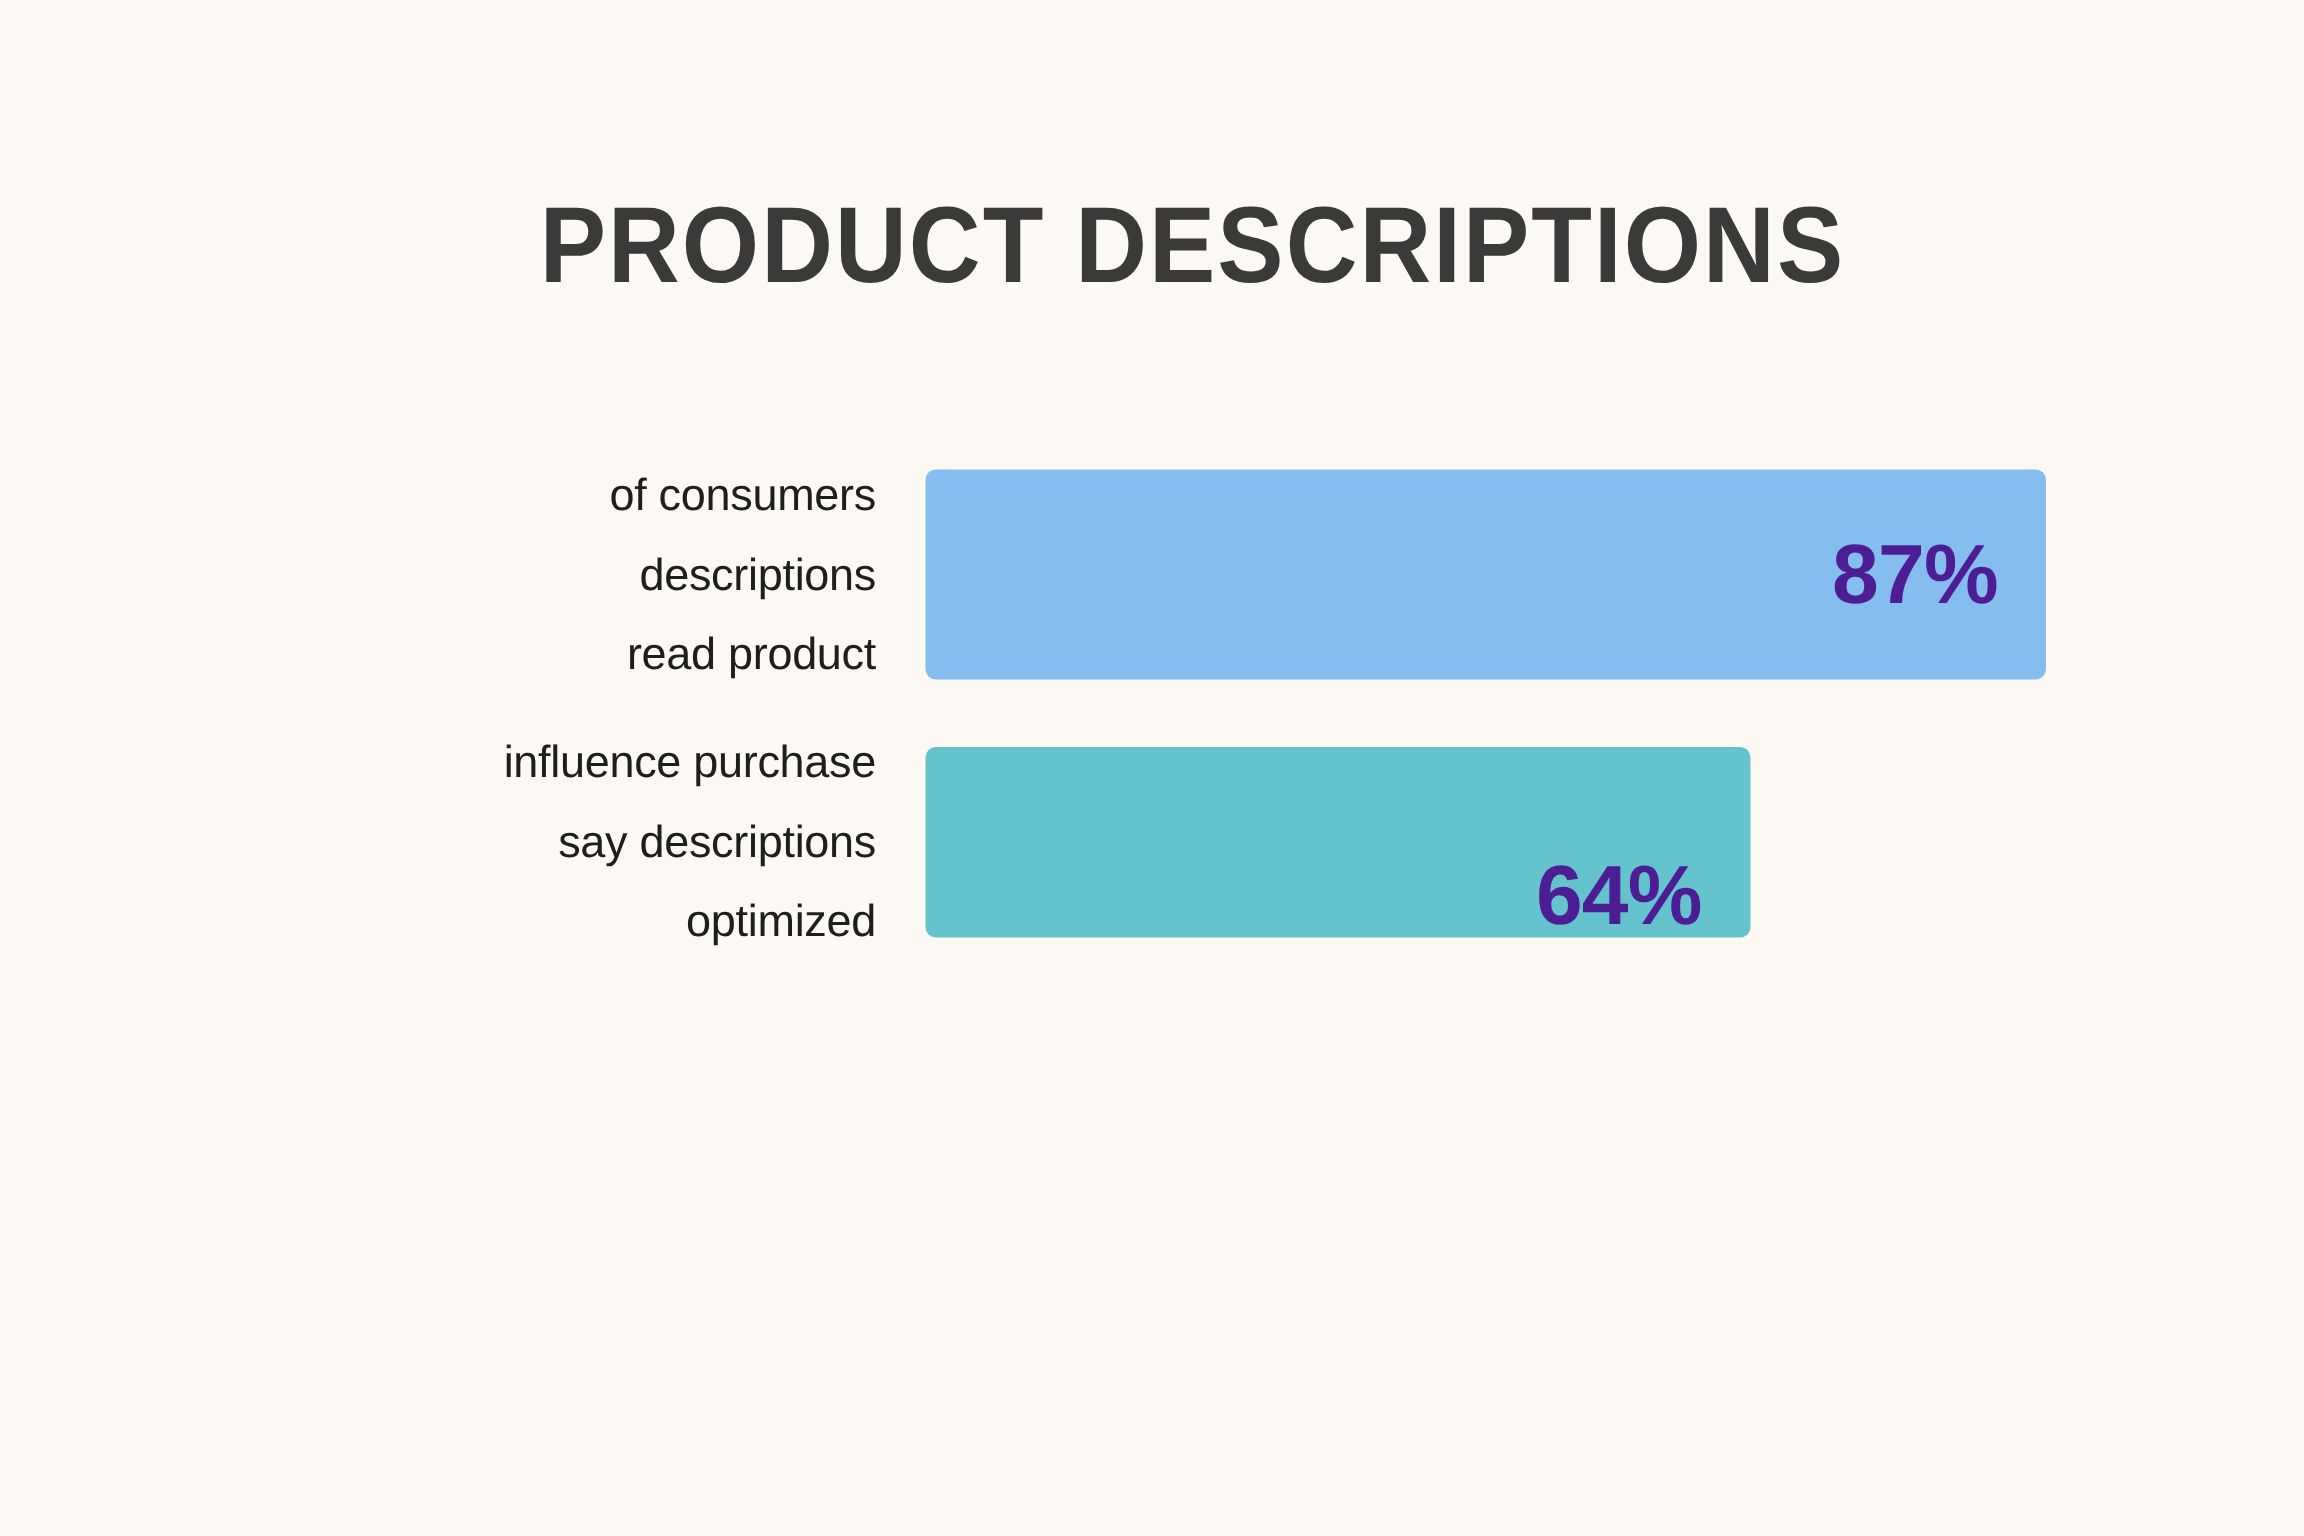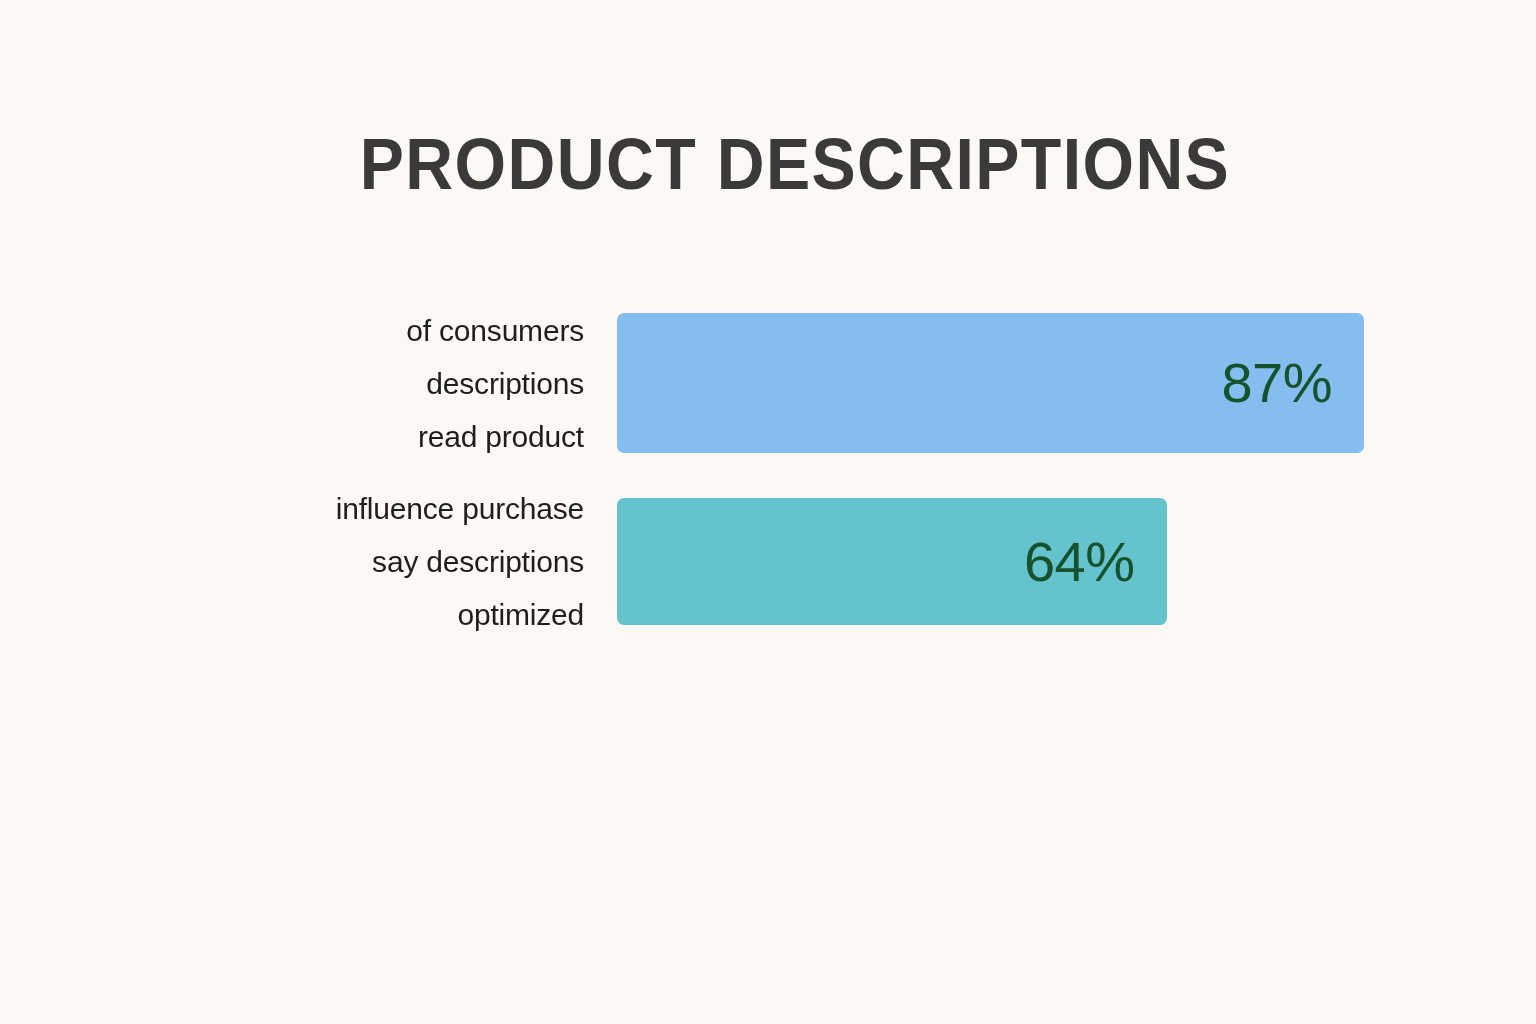--- a/index.html
+++ b/index.html
@@ -94,22 +94,22 @@
     justify-content: flex-end;
     position: relative;
   }
 
   .bar-1 { width: 747px; background: #86BDF1; }
   .bar-2 { width: 565px; background: #65C3CD; }
   .bar-3 { width: 277px; background: #F8C0A3; }
 
   .bar-value {
     font-size: 56px;
-    font-weight: 400;
-    color: #14532d;
+    font-weight: 700;
+    color: #4c1d95;
     letter-spacing: -0.5px;
     padding-right: 32px;
     line-height: 1;
     white-space: nowrap;
   }
 </style>
 </head>
 <body style="background: rgb(252, 248, 244);">
 
 <div class="infographic">
@@ -131,21 +131,21 @@
       </div>
     </div>
 
     <div class="bar-row bar-row-2">
       <div class="bar-label">
         <span>influence purchase</span>
         <span>say descriptions</span>
         <span>optimized</span>
       </div>
       <div class="bar-track">
-        <div class="bar bar-2" style="width: 549.517px; background: rgb(101, 195, 205);">
+        <div class="bar bar-2" style="width: 549.517px; background: rgb(101, 195, 205); align-items: flex-end;">
           <span class="bar-value">64%</span>
         </div>
       </div>
     </div>
 
 
   </div>
 </div>
 
 </body></html>

